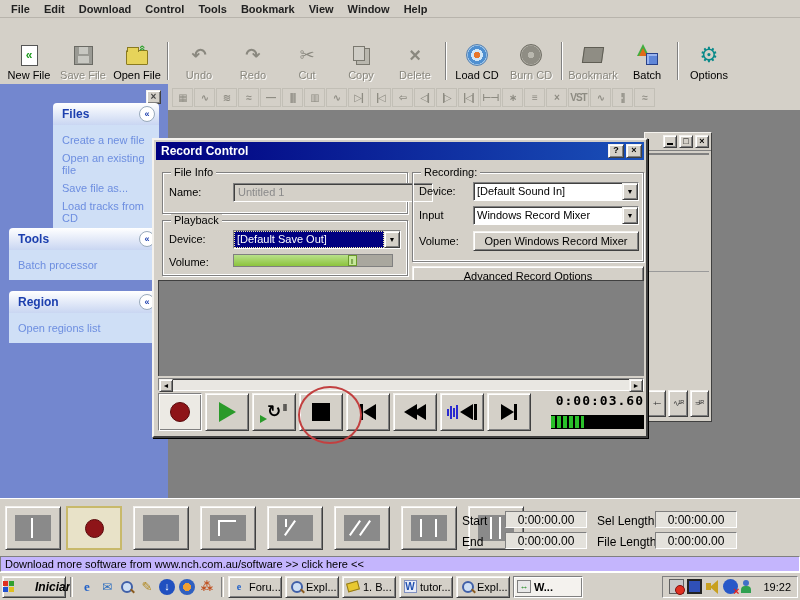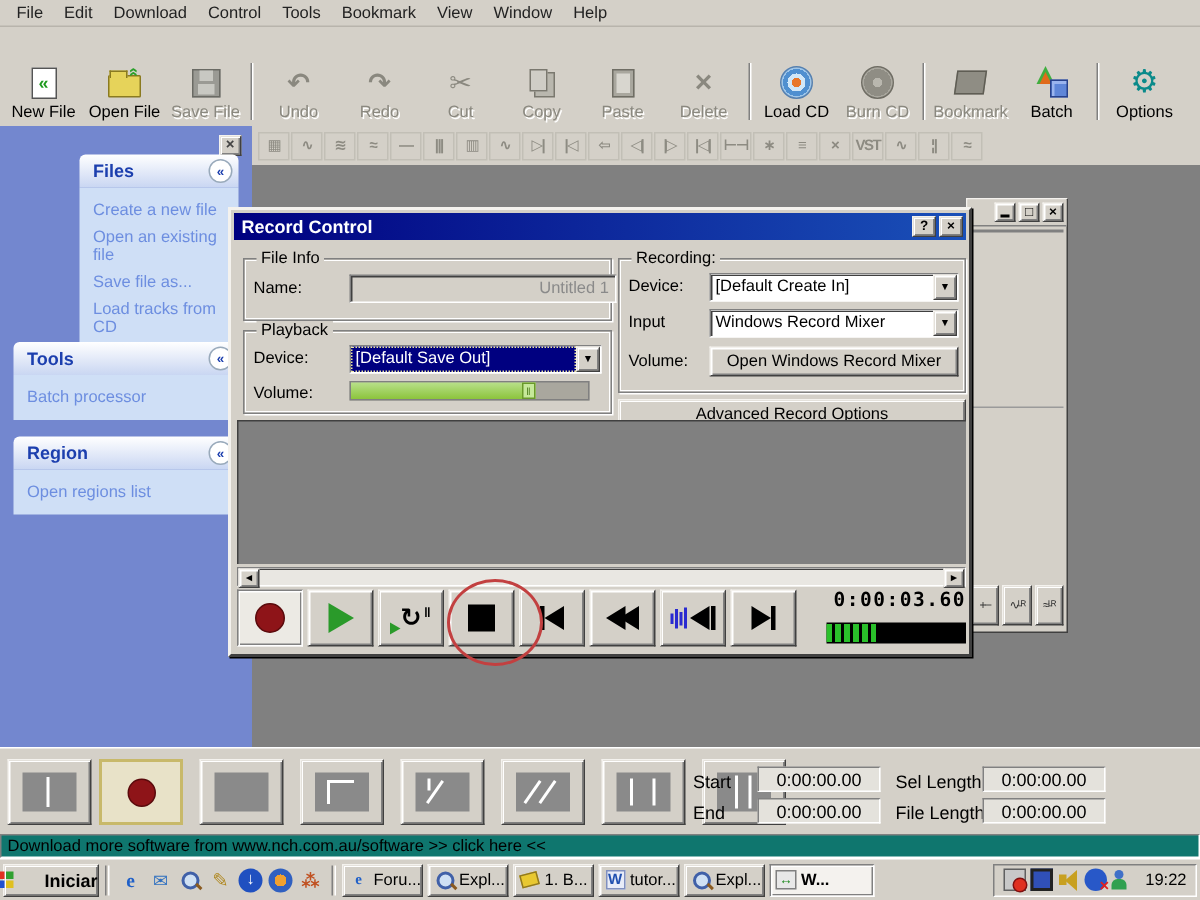--- a/index.html
+++ b/index.html
@@ -17,21 +17,21 @@
     background:linear-gradient(90deg,#7a7a88 0%,#9b9ba8 60%,#b0b0ba 100%);
     display:flex; align-items:center; padding:0 2px; }
   #app-icon { width:14px; height:14px; margin:0 3px; background:#e8e8e8; border:1px solid #808080;
     display:flex; align-items:center; justify-content:center; color:#1f8a1f; font-size:9px; font-weight:bold; }
   #titlebar .title { color:#d8d8d8; font-weight:bold; font-size:12px; text-shadow:1px 1px 0 #555; }
   .cap-btn { width:16px; height:14px; margin-left:2px; font-size:9px; line-height:11px; text-align:center; font-weight:bold; position:relative; }
   .cap-btn .min { position:absolute; left:3px; right:3px; bottom:2px; border-bottom:2px solid #000; }
   .cap-btn .rest { position:absolute; left:3px; top:3px; width:8px; height:7px; border:1px solid #000; border-top-width:2px; background:#d4d0c8; }
   .cap-btn .rest:before { content:""; position:absolute; left:2px; top:-4px; width:8px; height:6px; border:1px solid #000; border-top-width:2px; }
   
-  #menubar { left:0; top:0; width:800px; height:18px; background:#d4d0c8; display:flex; align-items:center; padding-left:4px; border-bottom:1px solid #b8b4ac; }
+  #menubar { left:0; top:0; width:800px; height:18px; background:#d4d0c8; display:flex; align-items:center; padding-left:4px; border-bottom:1px solid #b8b4ac;font-weight:bold; }
   .menu-item { padding:2px 7px; color:#222; }
   
   #toolbar { left:0; top:36px; width:800px; height:48px; background:#d4d0c8; display:flex; align-items:stretch; padding:2px 2px 0 2px; }
   .tb-btn { width:54px; display:flex; flex-direction:column; align-items:center; justify-content:flex-end; padding-bottom:3px; }
   .tb-btn .lbl { font-size:11px; margin-top:2px; white-space:nowrap; }
   .tb-btn.disabled .lbl { color:#8a887f; text-shadow:1px 1px 0 #fff; }
   .tb-sep { width:2px; margin:4px 3px; border-left:1px solid #808080; border-right:1px solid #fff; }
   .tbi { width:26px; height:24px; position:relative; display:flex; align-items:center; justify-content:center; }
   .icon-page { width:17px; height:21px; background:#fff; border:1px solid #555; display:flex; align-items:center; justify-content:center; color:#1f9a1f; font-weight:bold; font-size:12px; }
   .icon-folder { width:22px; height:15px; background:#e6d35a; border:1px solid #8a7a20; border-radius:1px; position:relative; margin-top:5px; }
@@ -117,24 +117,24 @@
   
   #bottom { left:0; top:498px; width:800px; height:58px; background:#d4d0c8; border-top:1px solid #fff; }
   .bb { position:absolute; top:7px; width:56px; height:44px; display:flex; align-items:center; justify-content:center; }
   .bb .pad { width:36px; height:26px; background:#8a8a8a; position:relative; }
   .bb.selected { background:#e8e2c8; border:2px solid #c8b96a; }
   .bb .circ { width:19px; height:19px; border-radius:50%; background:#8e1418; border:1px solid #5a0a0c; }
   .wl { position:absolute; background:#fff; }
   .bf-label { position:absolute; font-size:12px; }
   .bf-box { position:absolute; width:82px; height:17px; background:#e4e2dc; border:1px solid; border-color:#808080 #fff #fff #808080; text-align:center; font-size:12px; padding-top:1px; }
   
-  #statusbar { left:0; top:556px; width:800px; height:16px; background:#0f766e; border:1px solid; border-color:#808080 #fff #fff #808080; padding:1px 4px; font-size:11px; }
+  #statusbar { left:0; top:556px; width:800px; height:16px; background:#c4b5fd; border:1px solid; border-color:#808080 #fff #fff #808080; padding:1px 4px; font-size:11px; }
   
   #taskbar { left:0; top:572px; width:800px; height:28px; background:#d4d0c8; border-top:1px solid #fff; display:flex; align-items:center; padding:0 2px; }
-  #start-btn { width:64px; height:22px; display:flex; align-items:center; justify-content:flex-end; gap:21px; font-weight:bold; font-size:12px; }
+  #start-btn { width:64px; height:22px; display:flex; align-items:center; justify-content:flex-start; gap:21px; font-weight:bold; font-size:12px; font-style:italic; }
   .flag { width:12px; height:12px; display:grid; grid-template-columns:5px 5px; grid-template-rows:5px 5px; gap:1px; }
   .flag i:nth-child(1){background:#e03020;} .flag i:nth-child(2){background:#30a030;}
   .flag i:nth-child(3){background:#2050d0;} .flag i:nth-child(4){background:#e0c020;}
   .tb-divider { width:3px; height:20px; margin:0 4px; border-left:1px solid #808080; border-right:1px solid #fff; }
   .ql { width:20px; height:20px; display:flex; align-items:center; justify-content:center; font-size:13px; font-weight:bold; }
   .ql-e { color:#2060c8; font-family:"Liberation Serif",serif; }
   .ql-mail { color:#3070c0; font-size:12px; }
   .ql-mag { position:relative; width:16px; height:16px; }
   .ql-mag:before { content:""; position:absolute; left:2px; top:2px; width:8px; height:8px; border:2px solid #4060a8; border-radius:50%; background:#cfe0f4; }
   .ql-mag:after { content:""; position:absolute; left:11px; top:11px; width:5px; height:2px; background:#8a5a20; transform:rotate(45deg); }
@@ -192,32 +192,32 @@
     <span class="menu-item">Help</span>
   </div>
 
   <div id="toolbar" class="abs">
     <div class="tb-btn">
       <span class="tbi">
           <span class="icon-page">«</span>
         </span>
       <span class="lbl">New File</span>
     </div>
+    <div class="tb-btn disabled">
+      <span class="tbi">
+          <span class="icon-floppy"></span>
+        </span>
+      <span class="lbl">Save File</span>
+    </div>
     <div class="tb-btn">
       <span class="tbi">
           <span class="icon-folder"></span>
         </span>
       <span class="lbl">Open File</span>
     </div>
-    <div class="tb-btn disabled">
-      <span class="tbi">
-          <span class="icon-floppy"></span>
-        </span>
-      <span class="lbl">Save File</span>
-    </div>
     <div class="tb-sep"></div>
     <div class="tb-btn disabled">
       <span class="tbi">
           <span class="icon-arrow">↶</span>
         </span>
       <span class="lbl">Undo</span>
     </div>
     <div class="tb-btn disabled">
       <span class="tbi">
           <span class="icon-arrow">↷</span>
@@ -228,26 +228,20 @@
       <span class="tbi">
           <span class="icon-arrow">✂</span>
         </span>
       <span class="lbl">Cut</span>
     </div>
     <div class="tb-btn disabled">
       <span class="tbi">
           <span class="icon-copy"></span>
         </span>
       <span class="lbl">Copy</span>
-    </div>
-    <div class="tb-btn disabled">
-      <span class="tbi">
-          <span class="icon-paste"></span>
-        </span>
-      <span class="lbl">Paste</span>
     </div>
     <div class="tb-btn disabled">
       <span class="tbi">
           <span class="icon-x">×</span>
         </span>
       <span class="lbl">Delete</span>
     </div>
     <div class="tb-sep"></div>
     <div class="tb-btn">
       <span class="tbi">
@@ -368,42 +362,42 @@
   <div id="dialog" class="abs">
     <div id="dlg-title">
       <span class="t">Record Control</span>
       <div class="cap-btn raised">?</div>
       <div class="cap-btn raised">×</div>
     </div>
 
     <div class="group" style="left:8px; top:32px; width:246px; height:42px;">
       <span class="legend">File Info</span>
       <span class="fld-label" style="left:6px; top:13px;">Name:</span>
-      <div class="txt" style="left:70px; top:10px; width:178px;text-align:right;">Untitled 1</div>
+      <div class="txt" style="left:70px; top:10px; width:200px;">Untitled 1</div>
     </div>
 
     <div class="group" style="left:8px; top:80px; width:246px; height:56px;">
       <span class="legend">Playback</span>
       <span class="fld-label" style="left:6px; top:12px;">Device:</span>
       <div class="combo sel" style="left:70px; top:9px; width:168px;">
         <span class="cval">[Default Save Out]</span>
         <span class="drop raised">▼</span>
       </div>
       <span class="fld-label" style="left:6px; top:35px;">Volume:</span>
       <div class="slider" style="left:70px; top:33px; width:160px;">
         <span class="fill" style="width:78%;"></span>
         <span class="thumb" style="left:72%;">‖</span>
       </div>
     </div>
 
     <div class="group" style="left:258px; top:32px; width:232px; height:90px;">
       <span class="legend">Recording:</span>
       <span class="fld-label" style="left:6px; top:12px;">Device:</span>
       <div class="combo" style="left:60px; top:9px; width:166px;">
-        <span class="cval">[Default Create In]</span>
+        <span class="cval">[Default Sound In]</span>
         <span class="drop raised">▼</span>
       </div>
       <span class="fld-label" style="left:6px; top:36px;">Input</span>
       <div class="combo" style="left:60px; top:33px; width:166px;">
         <span class="cval">Windows Record Mixer</span>
         <span class="drop raised">▼</span>
       </div>
       <span class="fld-label" style="left:6px; top:62px;">Volume:</span>
       <div class="dlg-btn raised" style="left:60px; top:58px; width:166px;">Open Windows Record Mixer</div>
     </div>

